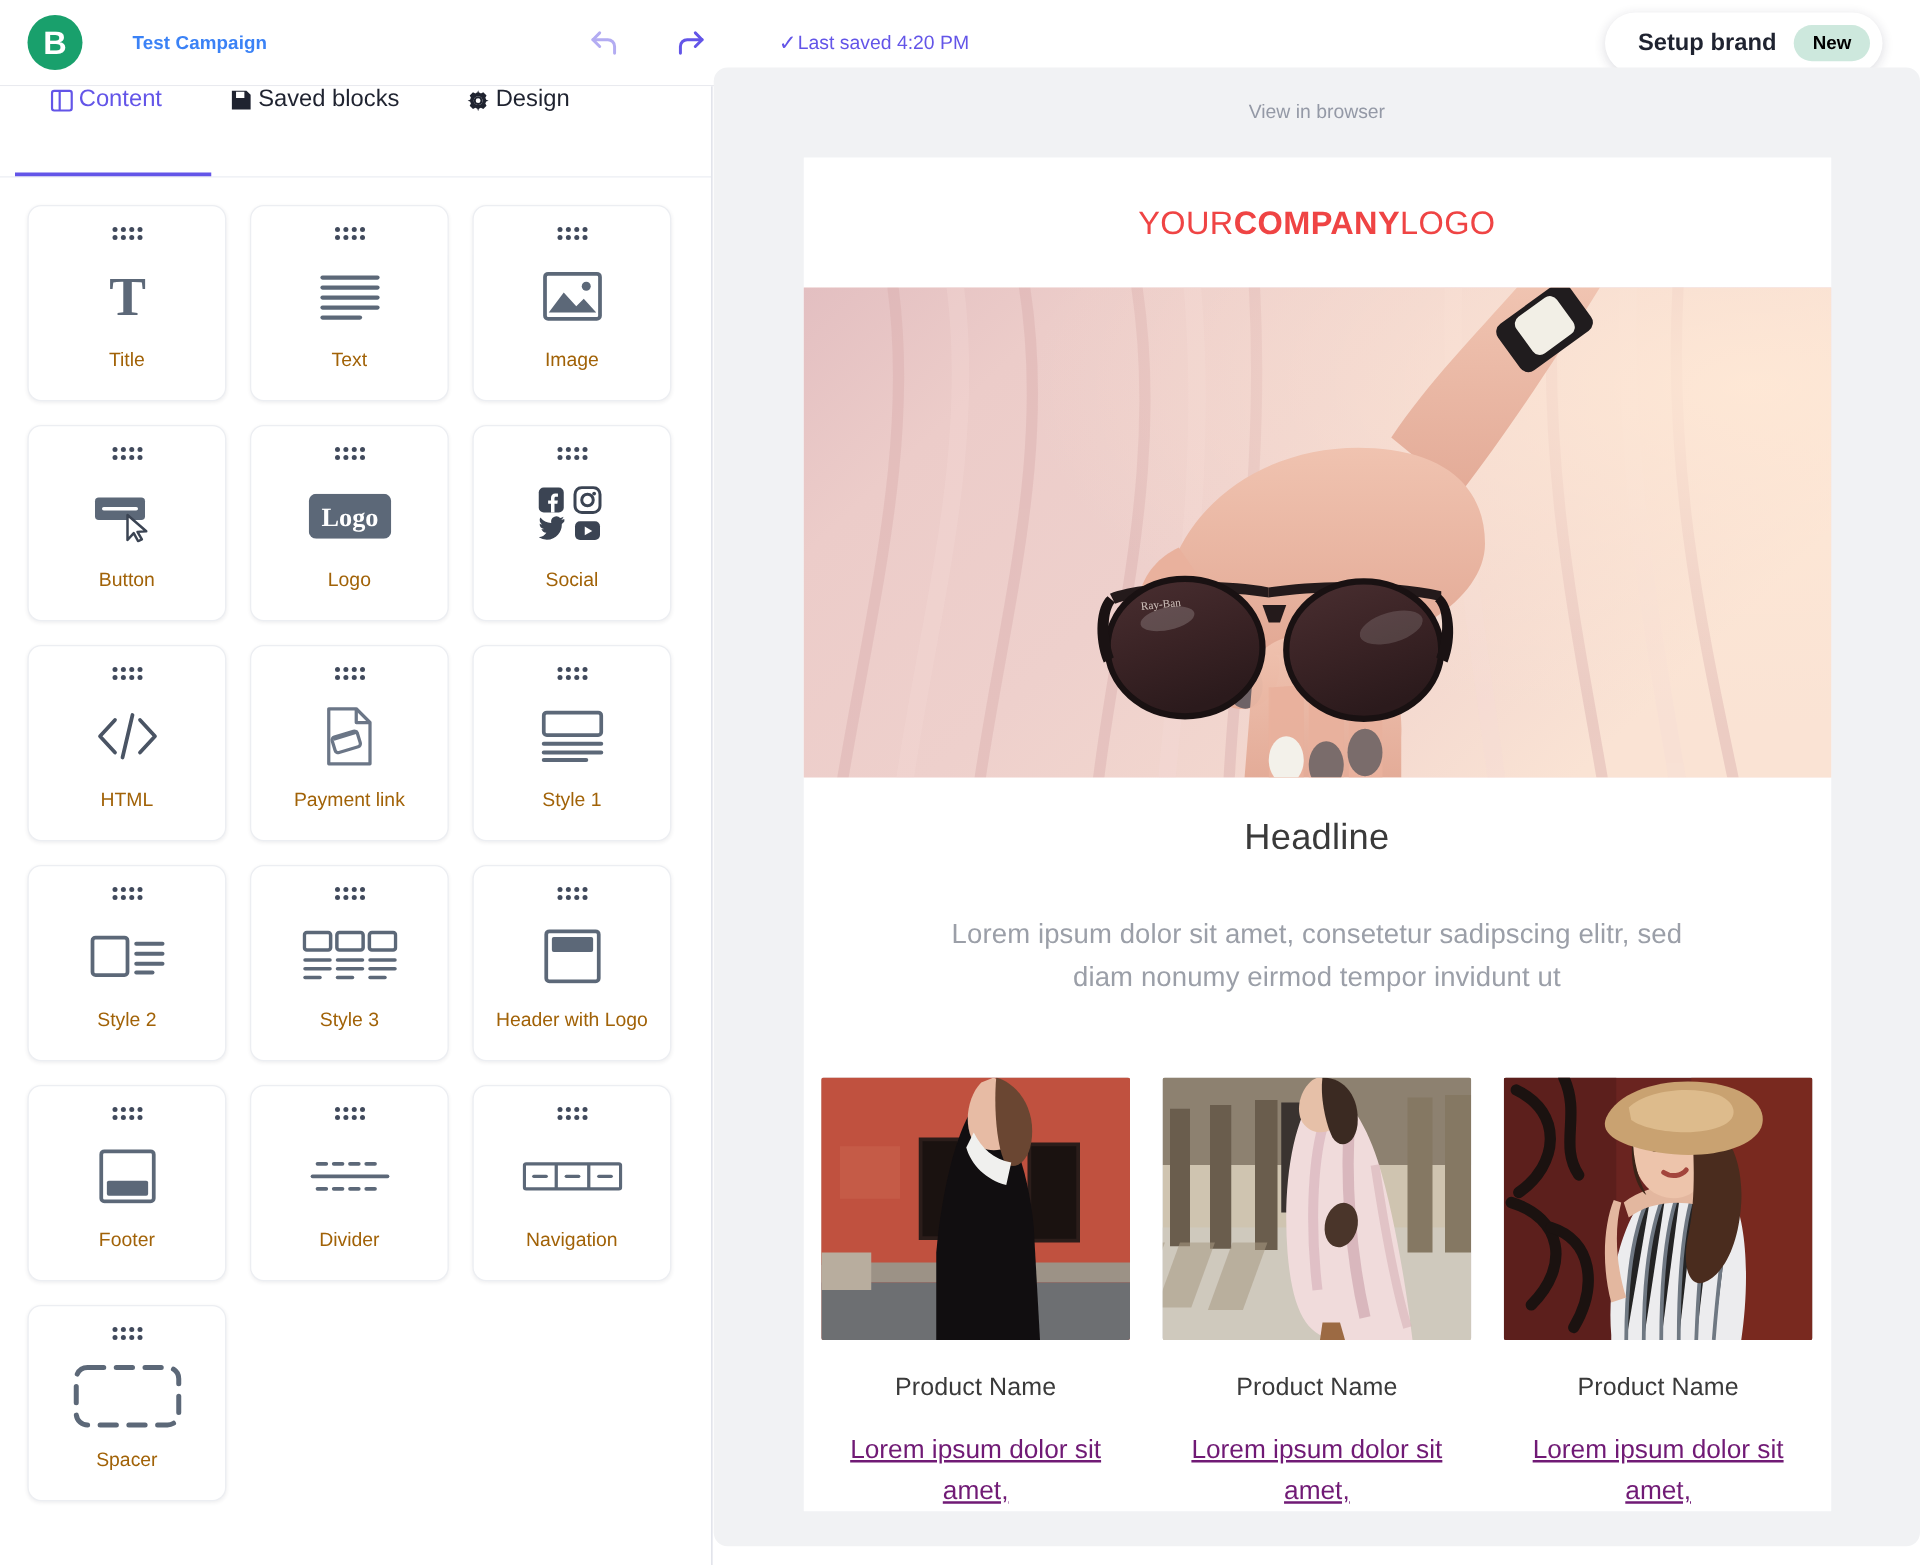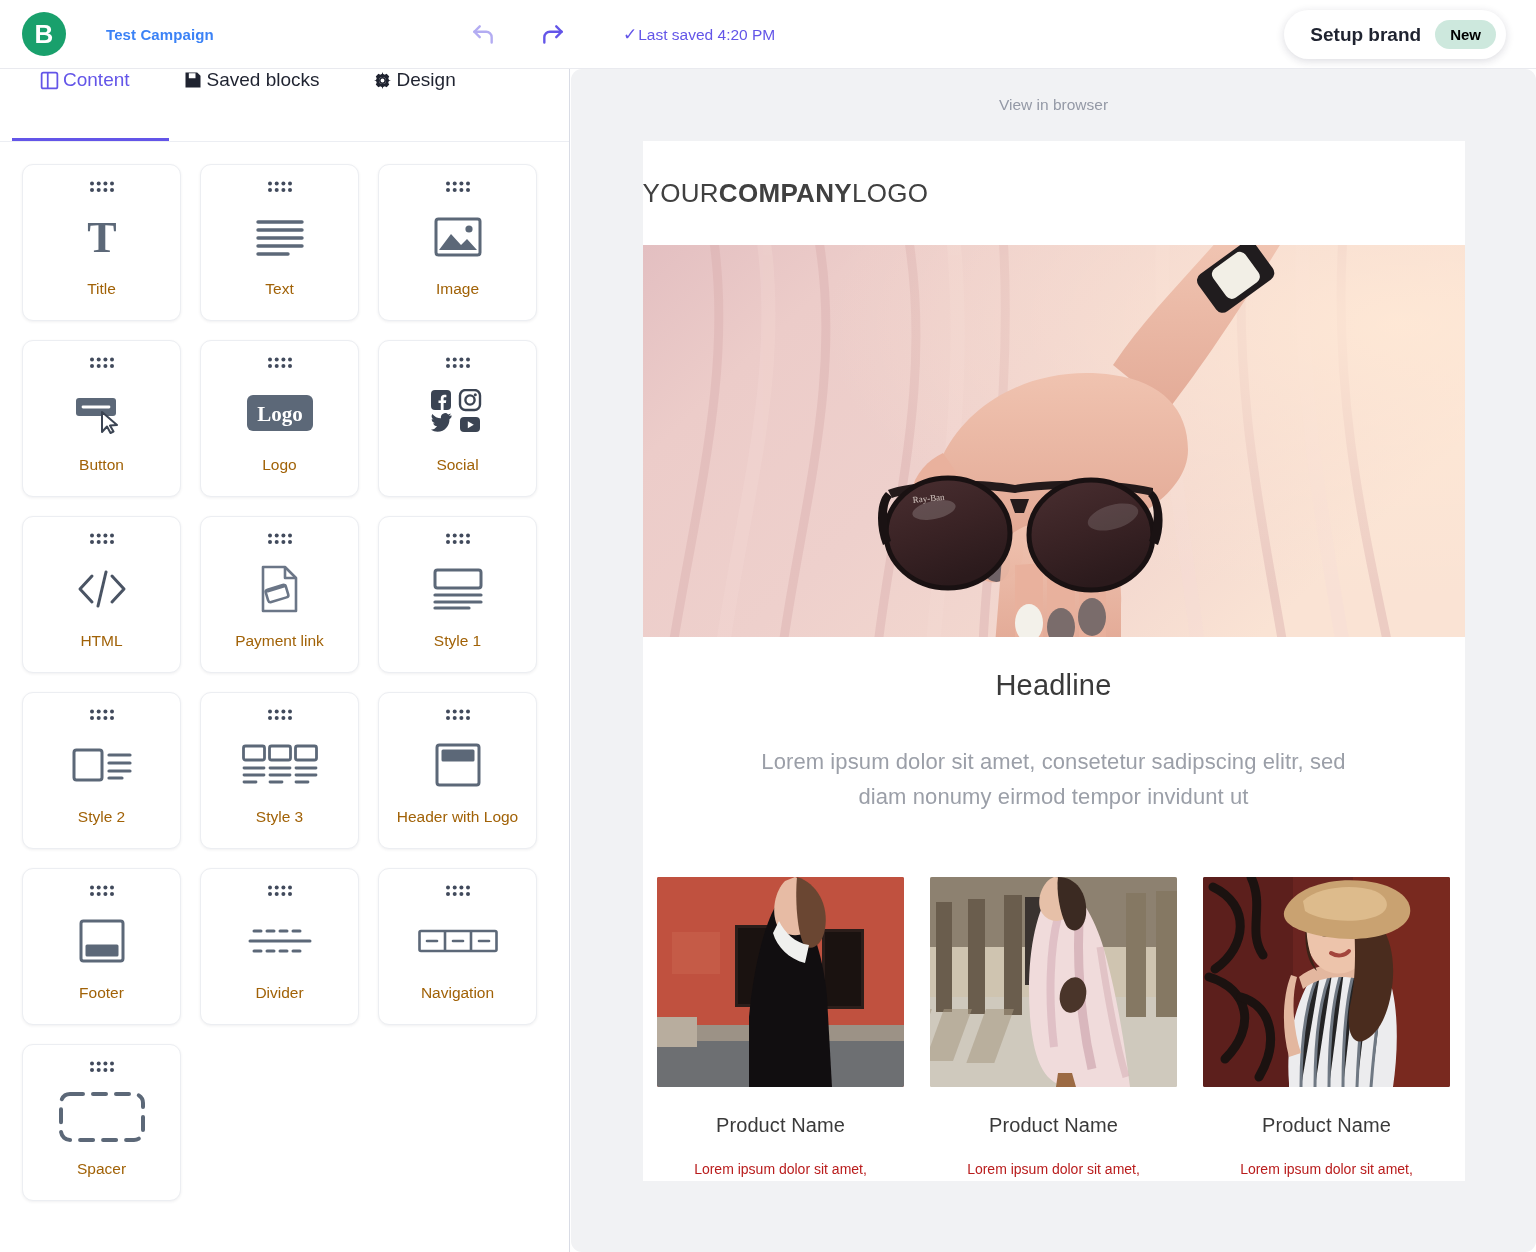--- a/index.html
+++ b/index.html
@@ -103,37 +103,37 @@
     width: 100%;
   }
   .block-label {
     font-size: 15.5px; color: #a16207;
     margin-bottom: 24px; text-align: center;
     padding: 0 4px; line-height: 1;
   }
 
   
   .preview-area {
-    position: absolute; top: 69px; left: 571px;
+    position: absolute; top: 54px; left: 571px;
     width: 965px; height: 1183px;
     background: #f1f2f4;
     overflow: hidden;
     border-radius: 11px;
   }
   .view-browser {
     height: 72px; display: flex; align-items: center; justify-content: center;
     font-size: 15.5px; color: #9499a6; cursor: pointer;
   }
   .email {
     width: 822px; margin: 0 auto;
     background: #ffffff;
   }
   .email-logo {
-    height: 104px; display: flex; align-items: center; 
-    font-size: 26px; color: #404040; letter-spacing: .3px;
+    height: 104px; display: flex; align-items: center; justify-content: center;
+    font-size: 26px; color: #ef4444; letter-spacing: .3px;
   }
   .email-logo b { font-weight: bold; }
   .hero {
     width: 822px; height: 392px;
     position: relative; overflow: hidden;
     background: linear-gradient(160deg,#e9c6c6 0%,#edcfcd 30%,#f0d3cf 60%,#f7ded3 100%);
   }
   .hero svg { display:block; width:100%; height:100%; }
   .email-headline {
     text-align: center; font-size: 29px; color: #3a3a3a;
@@ -150,22 +150,22 @@
   .product-img {
     width: 247px; height: 210px; overflow: hidden;
     border-radius: 2px; background: #ddd;
   }
   .product-img svg { display:block; width:100%; height:100%; }
   .product-name {
     text-align: center; font-size: 20px; color: #3a3a3a;
     padding-top: 27px; letter-spacing: .1px;
   }
   .product-desc {
-    text-align: center; font-size: 14px; color: #b91c1c;
-    padding-top: 22px; line-height: 1.55;
+    text-align: center; font-size: 21px; color: #701a75;
+    padding-top: 22px; line-height: 1.55; text-decoration: underline;
   }
 </style>
 </head>
 <body>
 
 <div class="topbar">
   <div class="logo-mark">B</div>
   <div class="camp-title">Test Campaign</div>
 
   <div class="history-grp">

